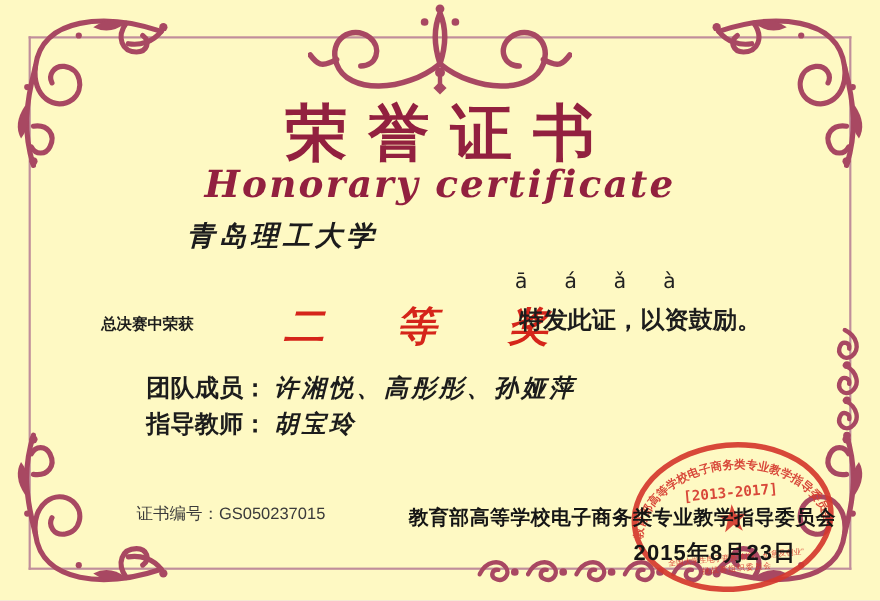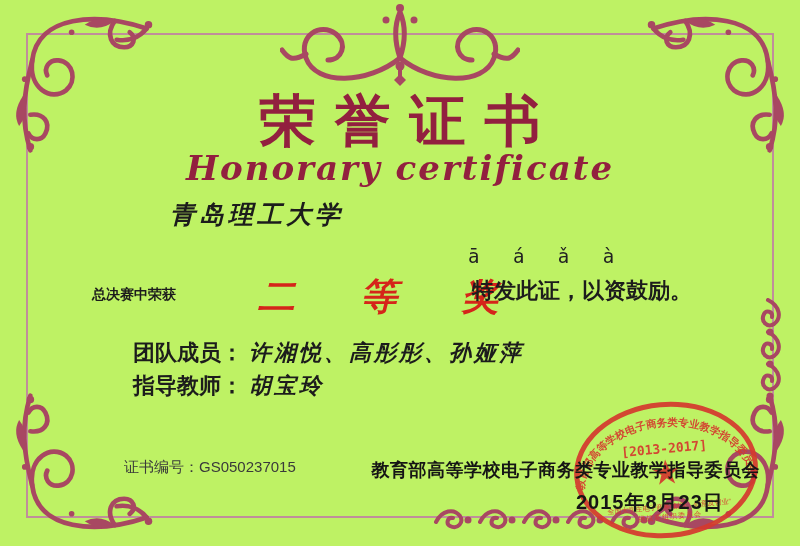--- a/index.html
+++ b/index.html
@@ -1,18 +1,18 @@
 <!DOCTYPE html>
 <html><head>
 <meta charset="utf-8">
 <style>
   html,body{margin:0;padding:0;background:#f0dde1;}
   .certificate{
     position:relative;width:800px;height:546px;overflow:hidden;
-    background:#bef264;
+    background:#fef9c3;
     font-family:"Liberation Sans",sans-serif;
   }
   
   .frame-line{position:absolute;background:#c08e9b;z-index:0;}
   .line-top{left:26px;right:26px;top:33px;height:2px;}
   .line-bottom{left:26px;right:26px;bottom:28px;height:2px;}
   .line-left{left:26px;top:33px;bottom:28px;width:2px;}
   .line-right{right:26px;top:33px;bottom:28px;width:2px;}
   
   .corner{position:absolute;width:150px;height:150px;z-index:0;}

